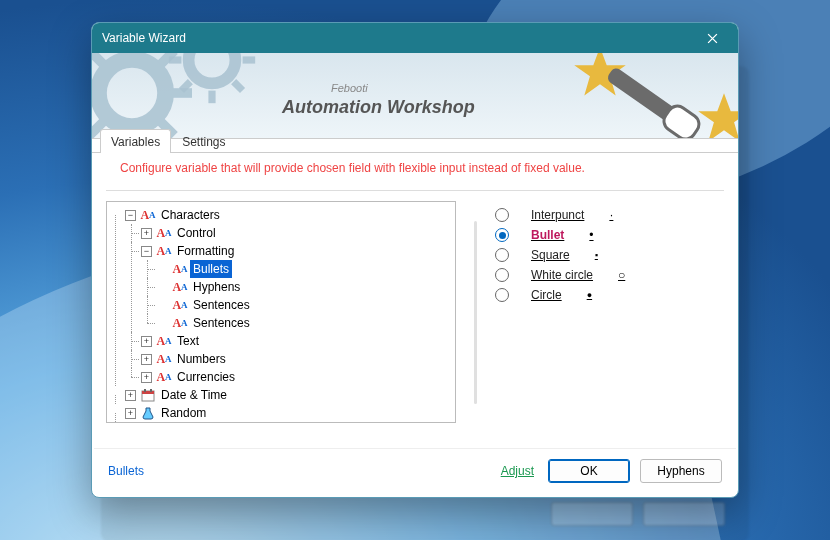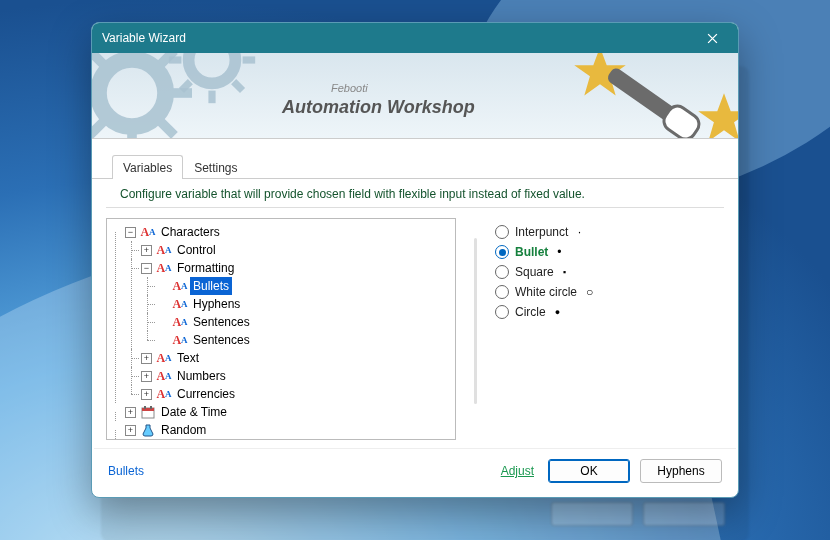--- a/index.html
+++ b/index.html
@@ -53,28 +53,28 @@
   height: 86px; position: relative; overflow:hidden;
   background: linear-gradient(180deg,#d9e6ee 0%, #eef5f9 100%);
   border-bottom: 1px solid #ccc;
 }
 .banner .gear { position:absolute; }
 .banner .gear svg { fill:#a9c2d1; opacity:0.85; }
 .banner .title-text { position:absolute; left:190px; top:44px; font-size:18px; font-weight:bold; font-style:italic; color:#555; }
 .banner .brand { position:absolute; left:219px; top:29px; font-size:11px; font-style:italic; color:#888;margin-left:20px; }
 .banner .star { position:absolute; }
 .banner .pencil { position:absolute; right:28px; top:5px; }
-.tabstrip { display:flex; padding: 0 20px; border-bottom:1px solid #ccc; height:40px; align-items:flex-end; }
+.tabstrip { display:flex; padding: 0 8px; border-bottom:1px solid #ccc; height:14px; align-items:flex-end; }
 .tab {
   padding: 5px 10px 4px; font-size:12px; color:#333; cursor:pointer;
   border:1px solid transparent; border-bottom:none;
   position:relative; top:1px;
 }
 .tab.active { background:#fff; border-color:#ccc; border-radius:3px 3px 0 0; }
-.instruct { padding: 8px 14px 6px; color:#14532d; border-bottom:1px solid #ddd; margin:0 14px; }
+.instruct { padding: 8px 14px 15px; color:#ef4444; border-bottom:1px solid #ddd; margin:0 14px; }
 .content { flex:1; display:flex; gap:18px; padding:10px 14px 4px; }
 .treebox {
   width: 350px; height: 222px;
   border:1px solid #bbb; background:#fff;
   overflow:auto; padding: 4px 2px;
 }
 .tree ul { list-style:none; padding-left:0; }
 .tree li { position:relative; padding-left:16px; line-height:18px; white-space:nowrap; }
 .tree li::before {
   content:""; position:absolute; left:6px; top:0; bottom:0;
@@ -93,29 +93,29 @@
   display:inline-flex; align-items:center; justify-content:center;
   font-size:9px; line-height:1; color:#333; margin-right:2px; cursor:pointer;
   position:relative; z-index:1;
 }
 .expander.none { border:none; background:transparent; color:transparent; }
 .node-icon { width:16px; height:16px; display:inline-flex; align-items:center; justify-content:center; }
 .tree .label { padding:0 3px; }
 .tree .label.selected { background:#0a64d4; color:#fff; }
 .divider-v { width:3px; background:#e0e0e0; border-radius:2px; margin:20px 0 40px; }
 .radios { padding-top:4px; }
-.radio-row { display:flex; align-items:center; gap:6px; padding:3px 0; cursor:pointer; }
+.radio-row { display:flex; align-items:center; gap:22px; padding:3px 0; cursor:pointer;text-decoration:underline; }
 .rb {
   width:14px; height:14px; border:1px solid #666; border-radius:50%;
   display:inline-flex; align-items:center; justify-content:center; background:#fff;
 }
 .rb.checked { border-color:#0067c0; }
 .rb.checked::after { content:""; width:7px; height:7px; border-radius:50%; background:#0067c0; }
 .radio-row .rlabel { color:#222; }
-.radio-row.sel .rlabel { color:#15803d; font-weight:600; }
+.radio-row.sel .rlabel { color:#be185d; font-weight:600; }
 .sample { margin-left:3px; font-family: Arial, sans-serif; }
 .footer {
   display:flex; align-items:center; gap:10px;
   padding: 10px 14px 14px; border-top:1px solid #eee; margin:0 2px;
 }
 .footer .path { color:#0a64d4; flex:1; }
 .adjust { color:#1a9850; cursor:pointer; padding:0 4px;text-decoration:underline; }
 .btn {
   min-width:82px; height:24px; border:1px solid #bbb; border-radius:3px;
   background:#fdfdfd; cursor:pointer; font:inherit; padding:0 12px;

